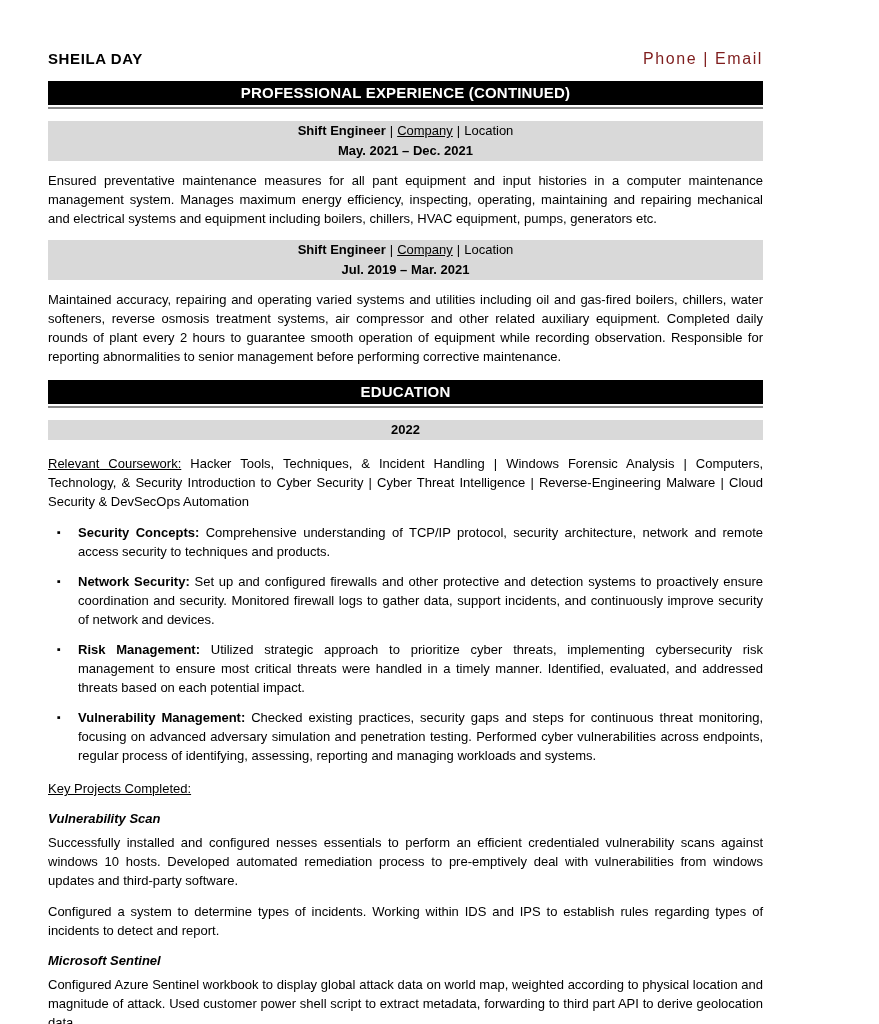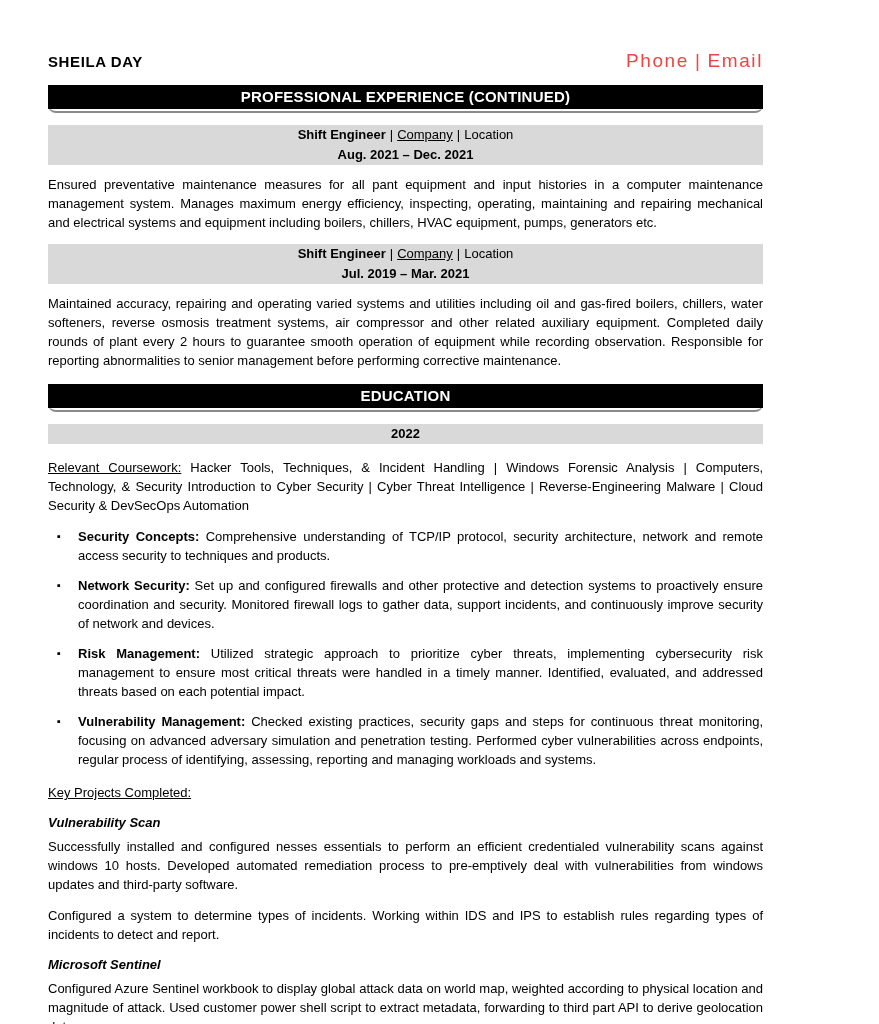--- a/index.html
+++ b/index.html
@@ -17,30 +17,29 @@
     position: relative;
   }
 
   
   .header-row {
     display: flex; justify-content: space-between; align-items: baseline;
     margin-bottom: 13px;
   }
   .name { font-size: 15px; font-weight: bold; letter-spacing: 0.6px; }
   .contact {
-    font-size: 19px; font-weight: 400; letter-spacing: 1.6px; color: #ef4444;
+    font-size: 16px; font-weight: 400; letter-spacing: 1.6px; color: #7f1d1d;
   }
   .contact .csep { padding: 0 6px; }
 
   
   .banner-wrap {
     border-bottom: 2px solid #8a8a8a;
     padding-bottom: 2px;
     margin-bottom: 12px;
-    border-radius: 8px;
   }
   .banner {
     background: #000000; color: #ffffff;
     text-align: center; font-weight: bold;
     font-size: 15px; line-height: 22px;
     letter-spacing: 0.2px;
     border: 1px solid #000;
   }
 
   
@@ -103,21 +102,21 @@
   </div>
 
   <div class="banner-wrap">
     <div class="banner">PROFESSIONAL EXPERIENCE (CONTINUED)</div>
   </div>
 
   <div class="gray-bar">
     <div>
       <span class="bar-title">Shift Engineer</span><span class="sep">|</span><span class="u">Company</span><span class="sep">|</span><span>Location</span>
     </div>
-    <div class="bar-dates">Aug. 2021 – Dec. 2021</div>
+    <div class="bar-dates">May. 2021 – Dec. 2021</div>
   </div>
   <p class="body-par">Ensured preventative maintenance measures for all pant equipment and input histories in a computer maintenance management system. Manages maximum energy efficiency, inspecting, operating, maintaining and repairing mechanical and electrical systems and equipment including boilers, chillers, HVAC equipment, pumps, generators etc.</p>
 
   <div class="gray-bar spacer-before-bar">
     <div>
       <span class="bar-title">Shift Engineer</span><span class="sep">|</span><span class="u">Company</span><span class="sep">|</span><span>Location</span>
     </div>
     <div class="bar-dates">Jul. 2019 – Mar. 2021</div>
   </div>
   <p class="body-par">Maintained accuracy, repairing and operating varied systems and utilities including oil and gas-fired boilers, chillers, water softeners, reverse osmosis treatment systems, air compressor and other related auxiliary equipment. Completed daily rounds of plant every 2 hours to guarantee smooth operation of equipment while recording observation. Responsible for reporting abnormalities to senior management before performing corrective maintenance.</p>

